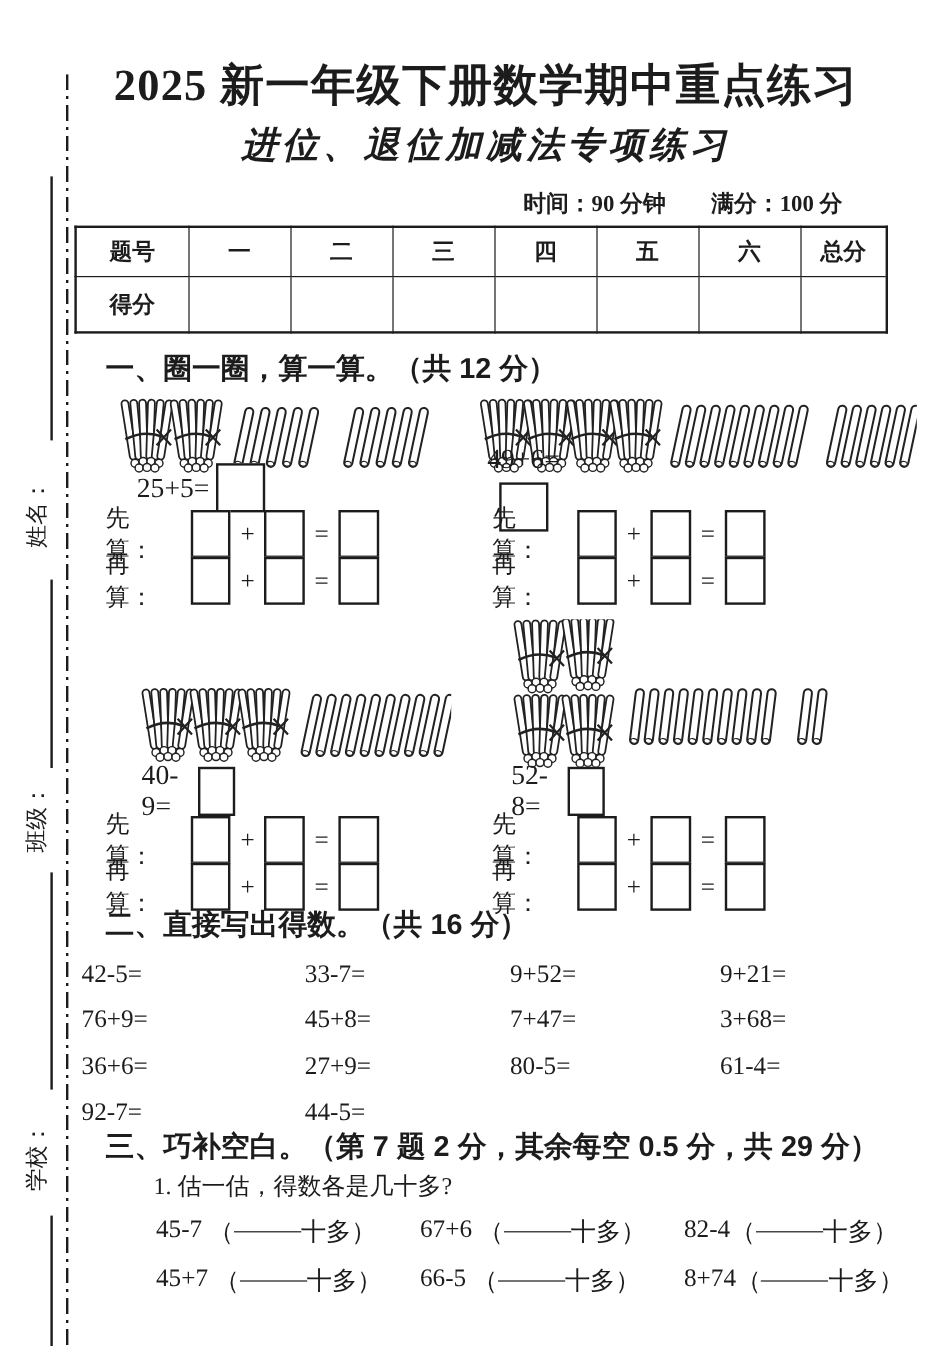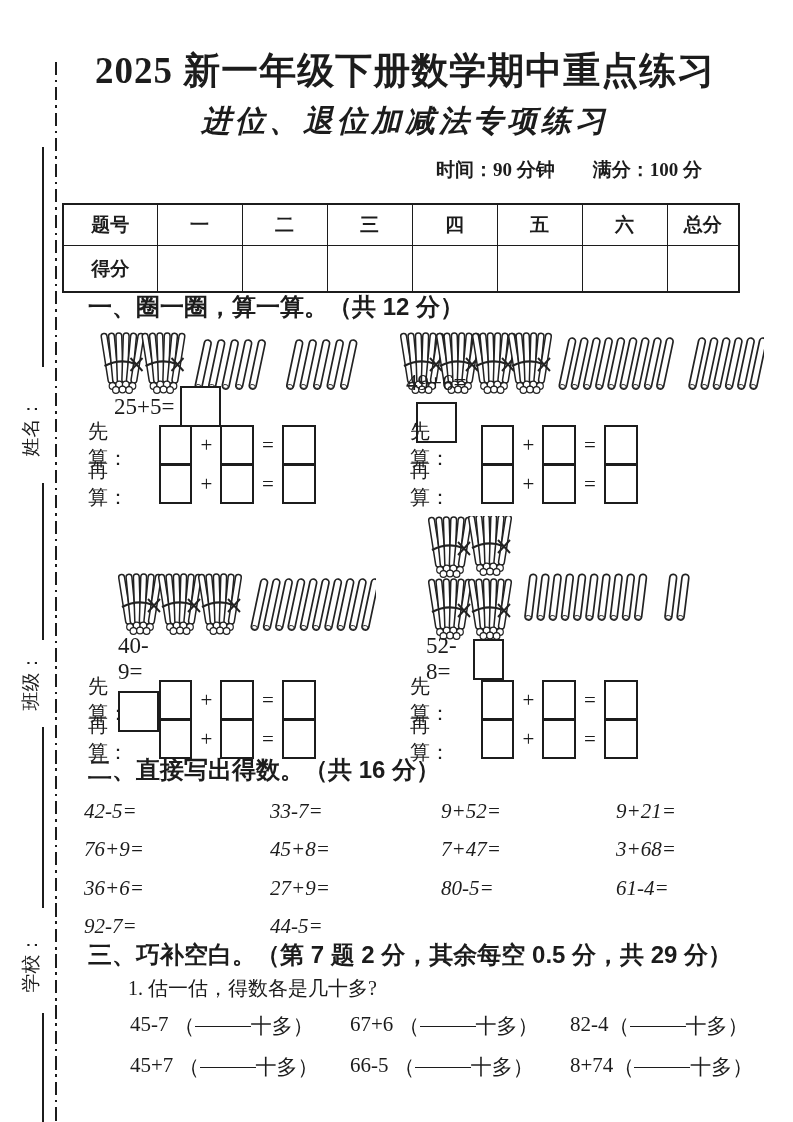--- a/index.html
+++ b/index.html
@@ -12,41 +12,41 @@
   .mlabel{position:absolute;left:-11px;width:84px;text-align:center;font-size:19px;
     transform:rotate(-90deg);white-space:nowrap;}
   
   .title1{position:absolute;left:55px;top:46px;width:700px;text-align:center;
     font-size:37px;font-weight:bold;letter-spacing:1px;}
   .title2{position:absolute;left:55px;top:101px;width:700px;text-align:center;
     font-size:30px;font-weight:bold;font-style:italic;letter-spacing:4px;}
   .meta{position:absolute;left:402px;top:157px;width:300px;text-align:right;
     font-size:19px;font-weight:600;}
   
-  .score-table{position:absolute;left:62px;top:203px;border-collapse:collapse;
+  .score-table{position:absolute;left:62px;top:188px;border-collapse:collapse;
     border:2.4px solid #1c1c1c;table-layout:fixed;font-family:Liberation Serif, serif;}
   .score-table td{border:1.5px solid #1c1c1c;text-align:center;vertical-align:middle;
     font-size:19px;font-weight:bold;}
   .score-table tr:first-child td{height:38px;}
   .score-table tr:last-child td{height:43px;}
   
   .sec-h{position:absolute;font-family:"Liberation Sans",sans-serif;font-weight:bold;font-size:24px;}
   
   .prob{position:absolute;}
   .sticks{position:absolute;}
   .eqline{position:absolute;display:flex;align-items:center;gap:6px;}
   .eqtext{font-size:23px;}
   .abox{width:37px;height:37px;border:2.2px solid #1c1c1c;background:#fff;}
   .srow{position:absolute;display:flex;align-items:center;gap:8px;height:38px;font-size:20px;}
   .slabel{margin-right:10px;}
   .sbox{width:34px;height:36px;border:2.2px solid #1c1c1c;background:#fff;}
   .op{font-size:21px;}
   
-  #eq-grid{position:absolute;left:84px;top:792px;width:640px;display:grid;
-    grid-template-columns:186px 171px 175px 1fr;font-style:italic;}
+  #eq-grid{position:absolute;left:68px;top:792px;width:640px;display:grid;
+    grid-template-columns:186px 171px 175px 1fr;}
   .eq2{height:38.5px;display:flex;align-items:center;font-size:21px;}
   
   .q1{position:absolute;left:88px;top:975px;font-size:20px;margin-left:40px;}
   #est-grid{position:absolute;left:130px;top:1012px;width:640px;display:grid;
     grid-template-columns:220px 220px 1fr;}
   .est{height:41px;display:flex;align-items:flex-start;font-size:21px;white-space:pre;}
   .blank{display:inline-block;width:56px;height:14px;border-bottom:1.8px solid #1c1c1c;}
 </style>
 </head>
 <body>
@@ -549,21 +549,21 @@
           </g>
           <g transform="translate(238.4000000000001,67) rotate(12)">
             <rect x="-3.4" y="-52" width="6.8" height="52" rx="3.4" fill="#fff" stroke="#222" stroke-width="1.7"></rect>
             <ellipse cx="0" cy="-2.6" rx="2.7" ry="1.9" fill="#fff" stroke="#222" stroke-width="0.9"></ellipse>
           </g>
           <g transform="translate(250.7000000000001,67) rotate(12)">
             <rect x="-3.4" y="-52" width="6.8" height="52" rx="3.4" fill="#fff" stroke="#222" stroke-width="1.7"></rect>
             <ellipse cx="0" cy="-2.6" rx="2.7" ry="1.9" fill="#fff" stroke="#222" stroke-width="0.9"></ellipse>
           </g>
         </svg>
-        <div class="eqline" style="left: 30px; top: 70px; flex-direction: column;">
+        <div class="eqline" style="left: 30px; top: 70px;">
           <span class="eqtext">40-9=</span>
           <span class="abox"></span>
         </div>
         <div class="srow" style="left: 0px; top: 118px;">
           <span class="slabel">先算：</span>
           <span class="sbox"></span>
           <span class="op">+</span>
           <span class="sbox"></span>
           <span class="op">=</span>
           <span class="sbox"></span>

